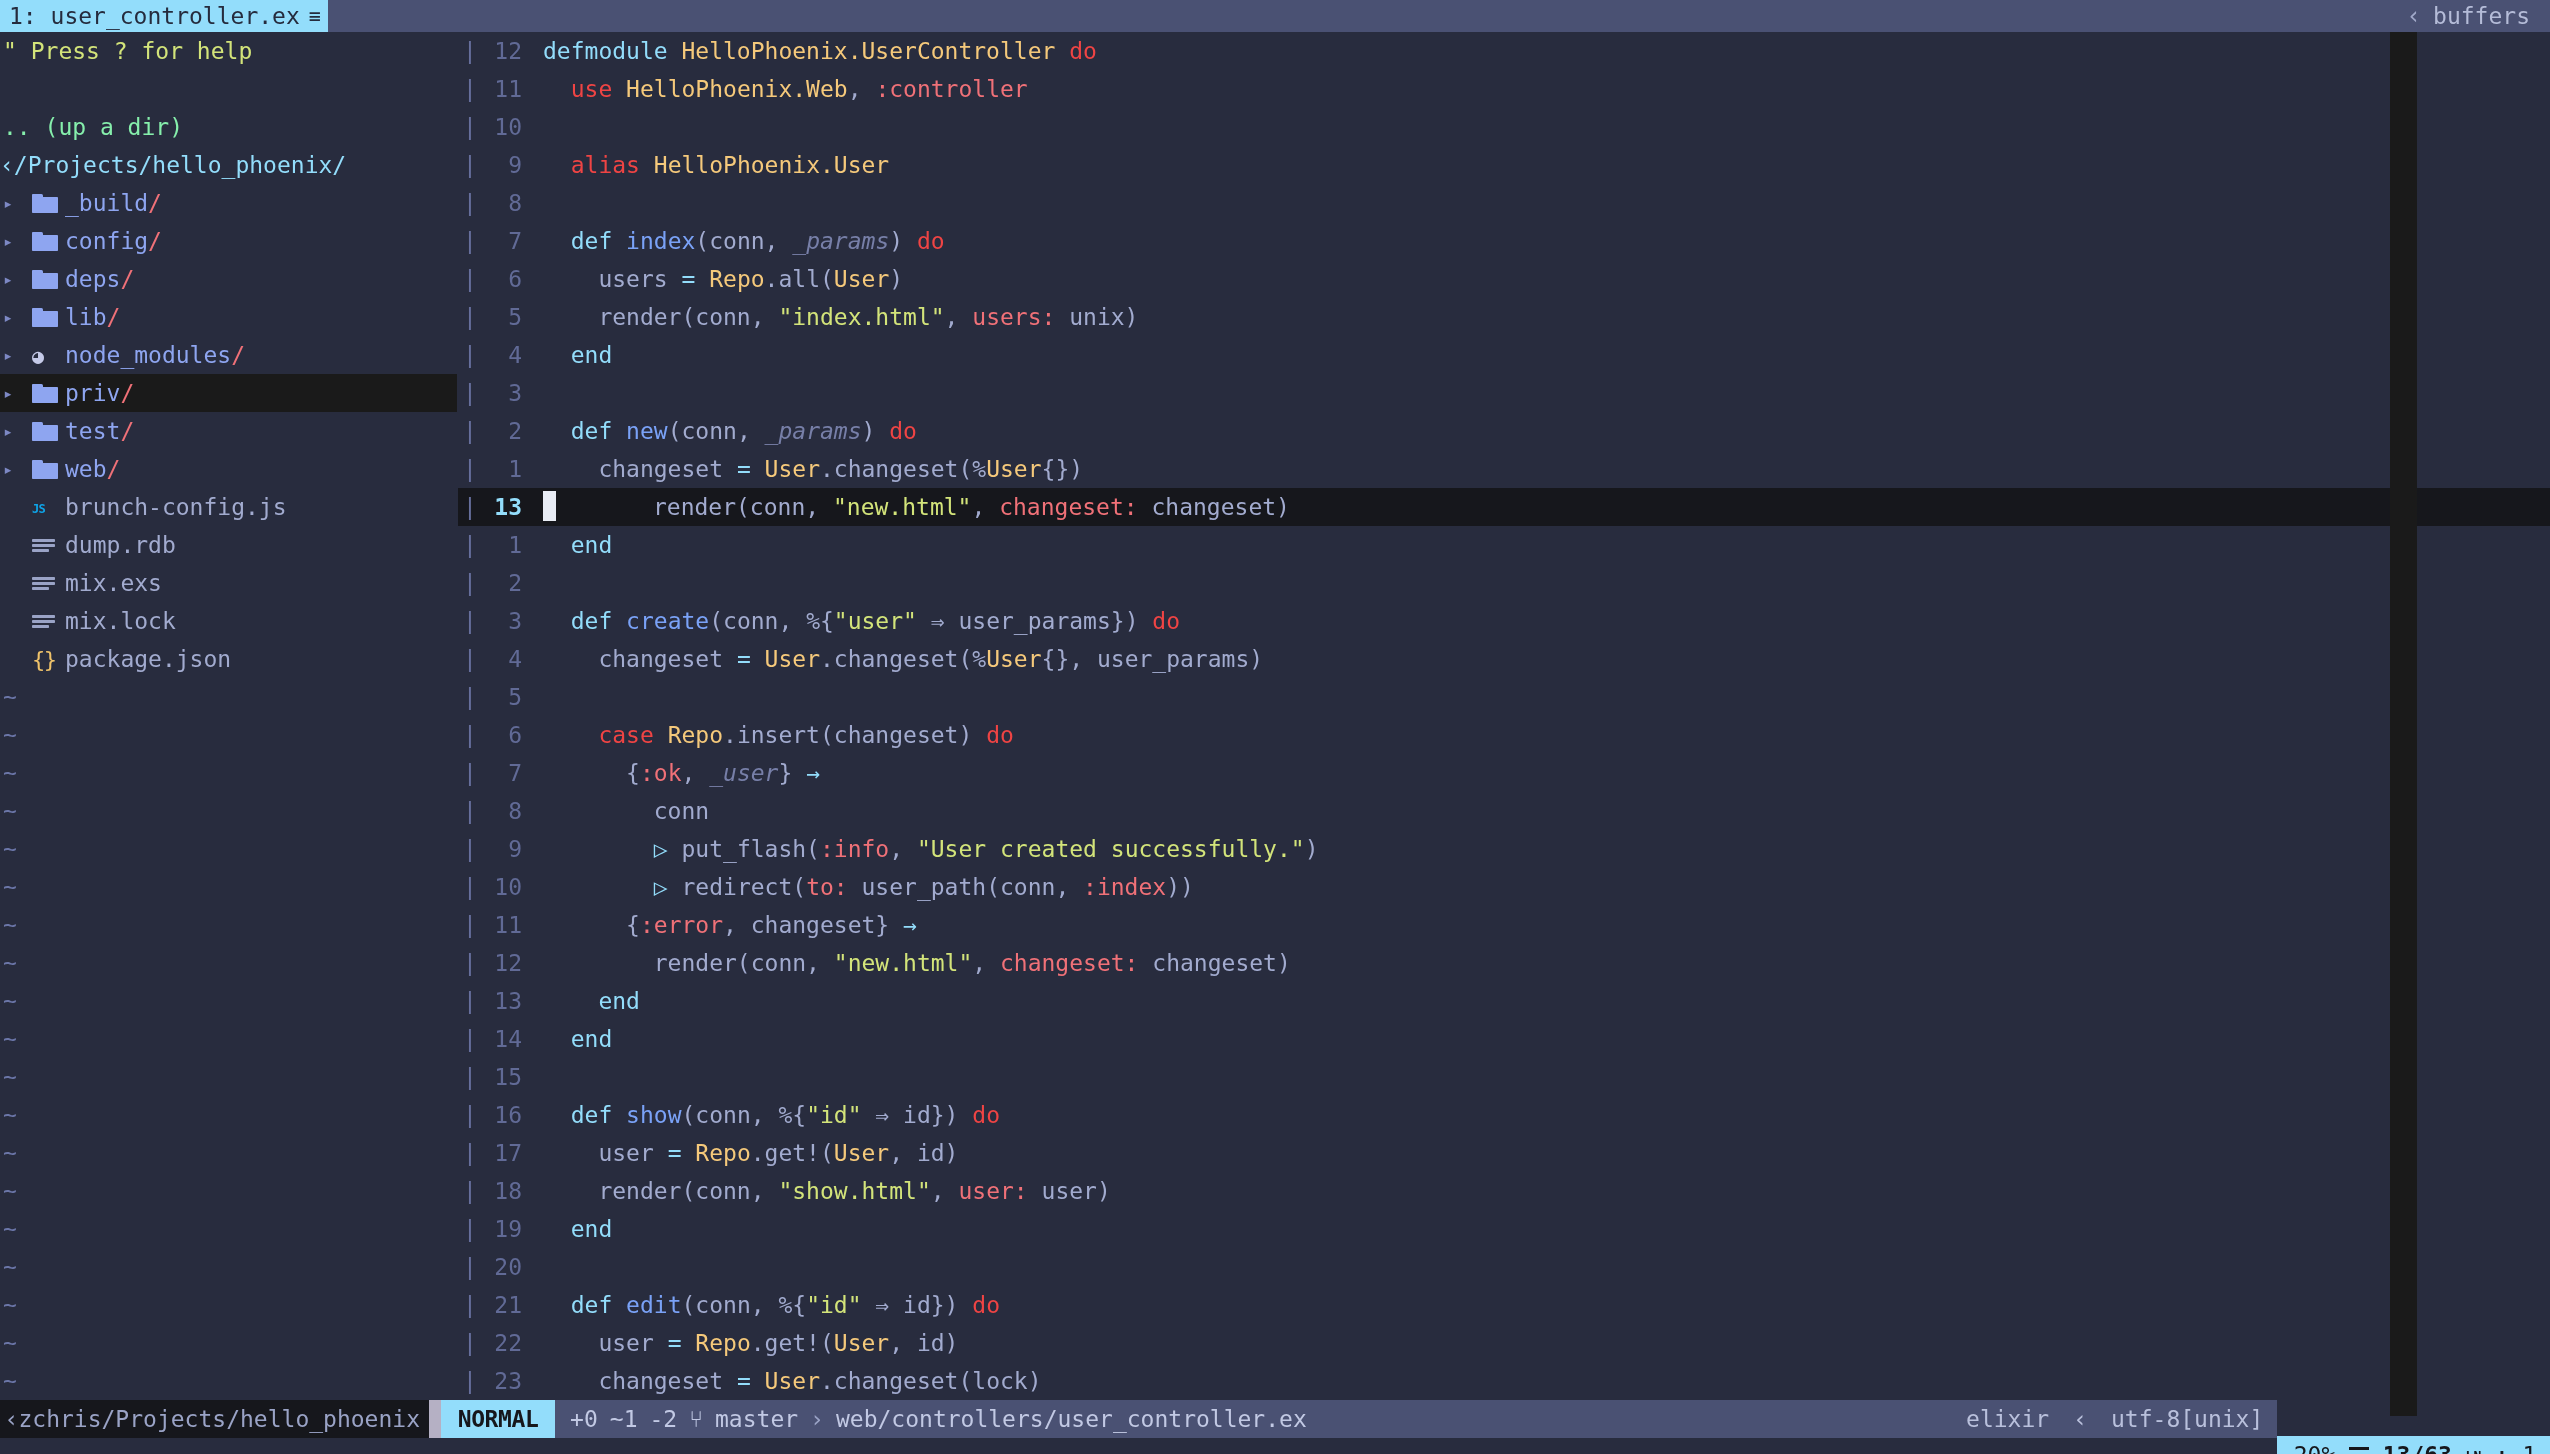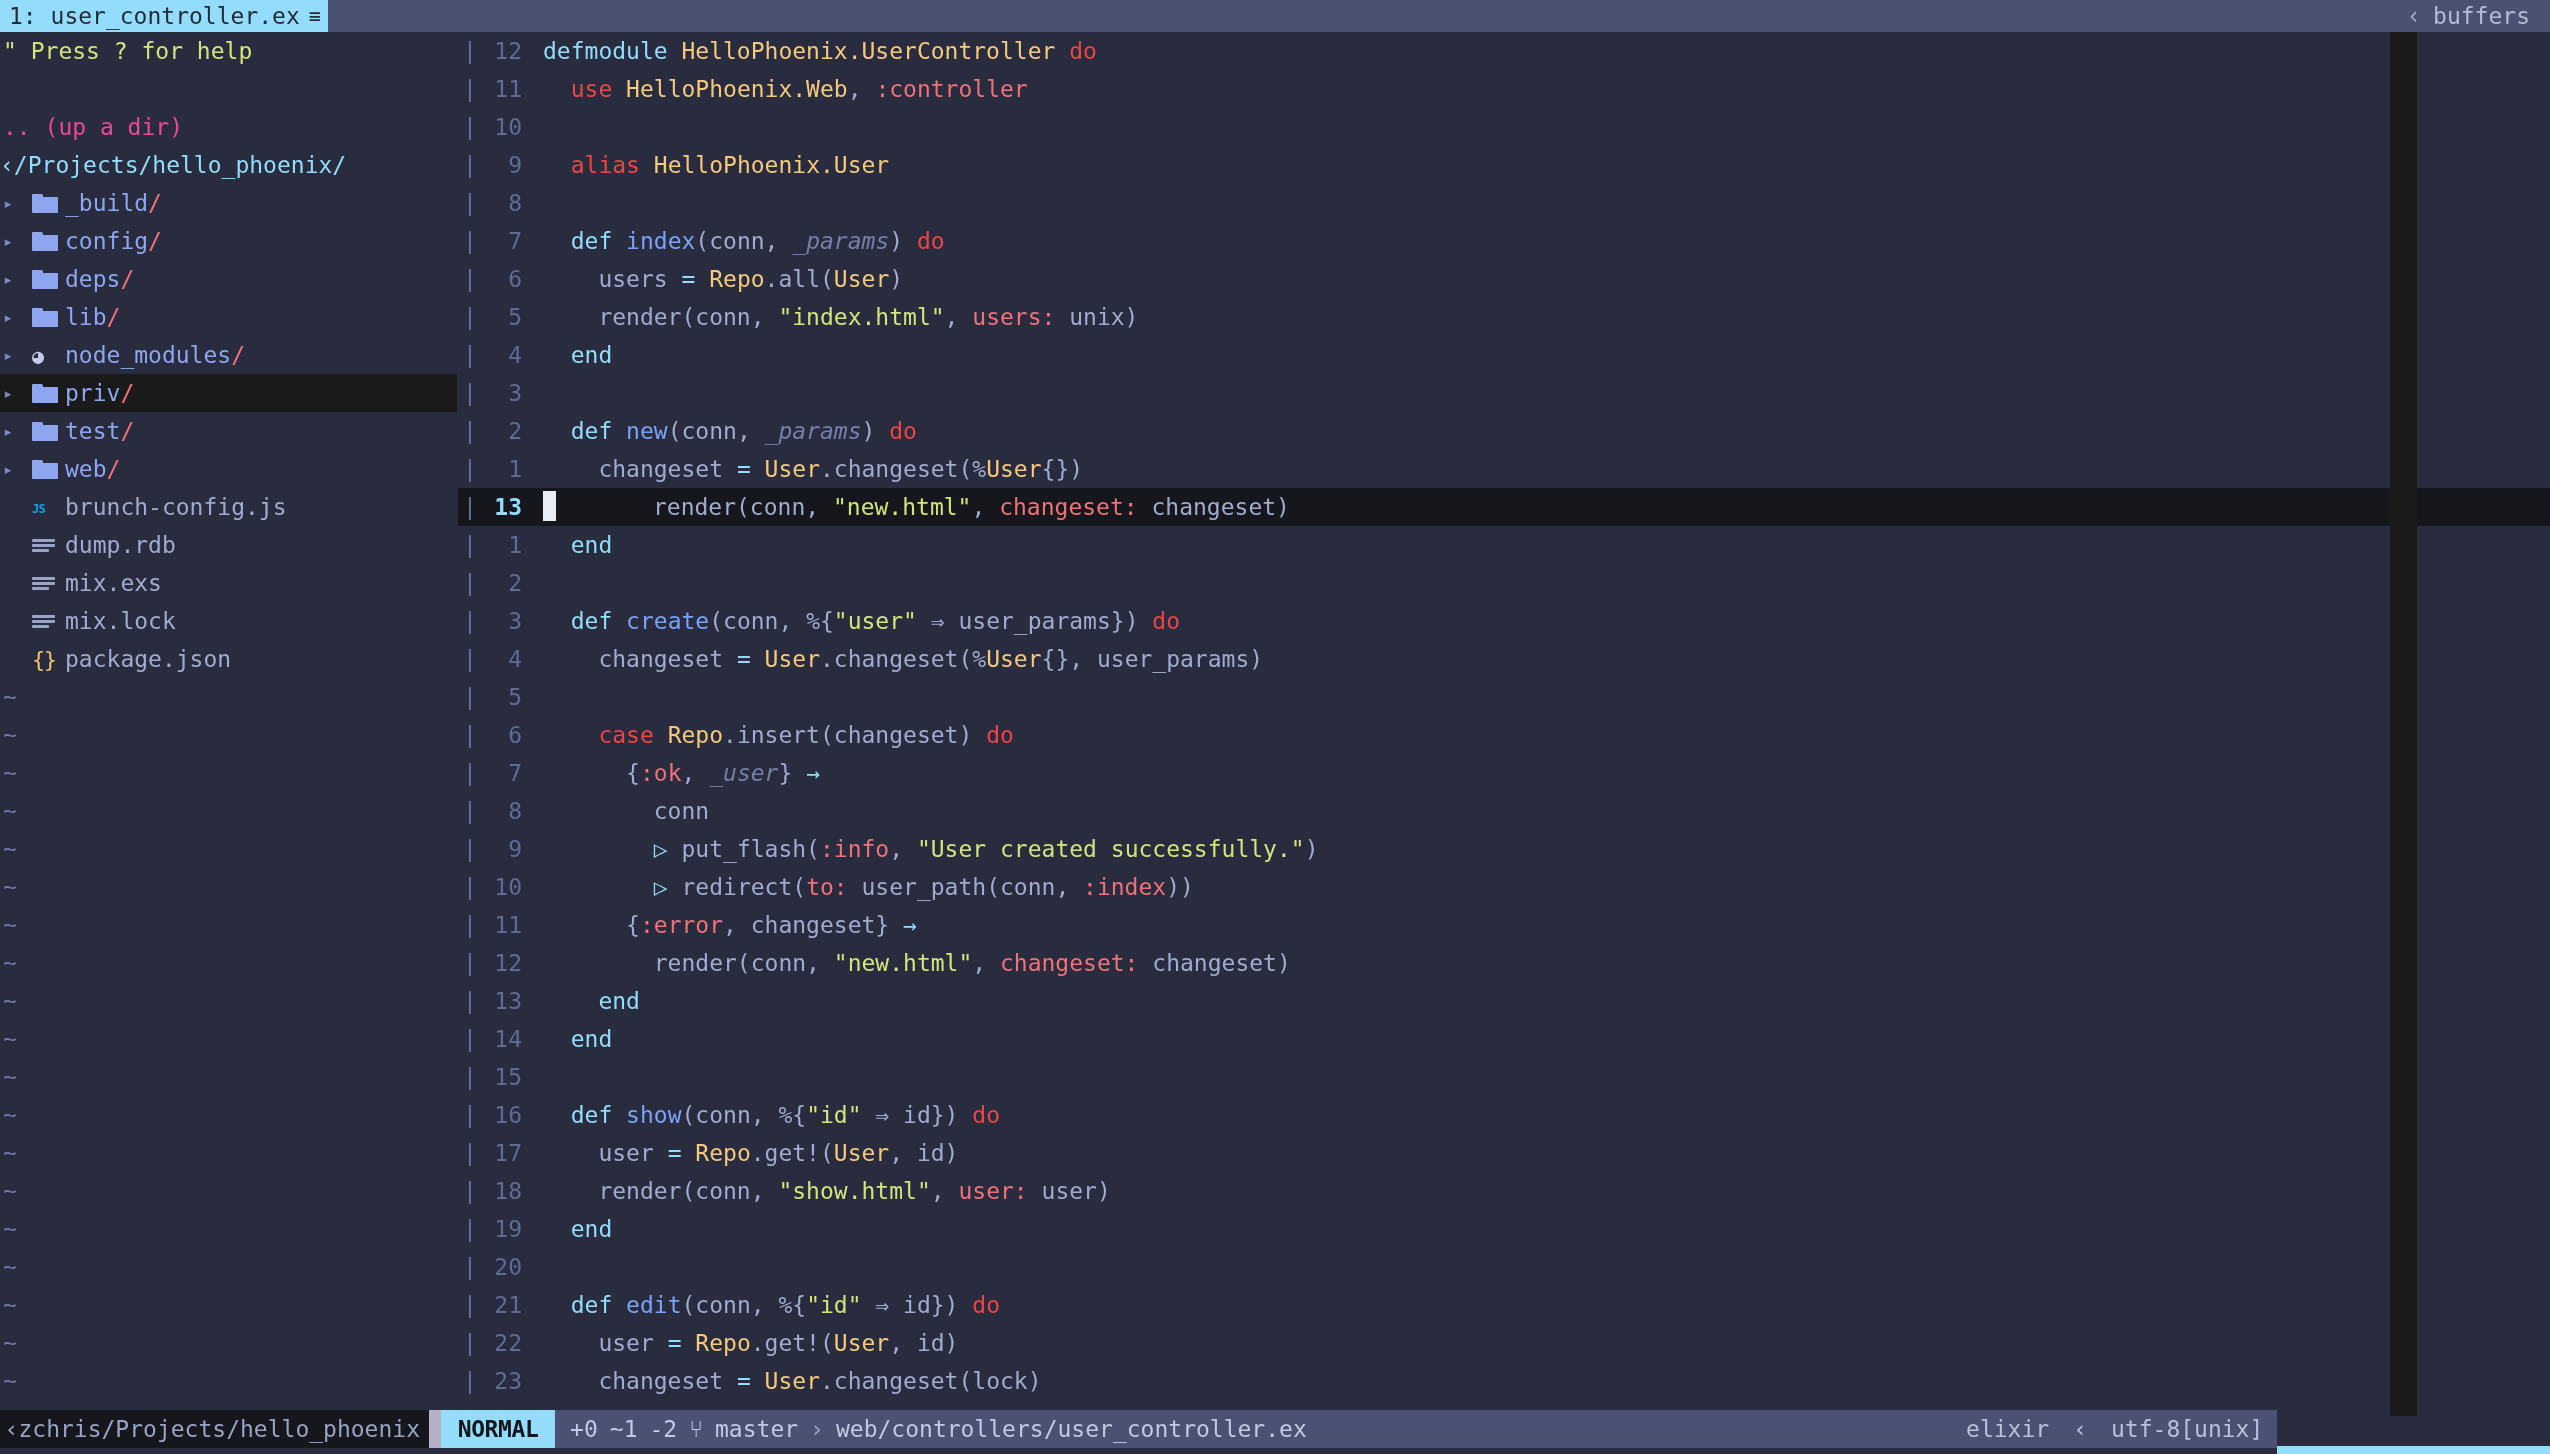--- a/index.html
+++ b/index.html
@@ -65,21 +65,21 @@
     height: 38px;
     line-height: 38px;
     white-space: pre;
     padding-left: 3px;
     display: flex; align-items: center;
     font-size: 23px;
   }
   .tree-line.cursor { background: #1a1a1a; }
   .help-line { color: #d3e47a; }
   .blank-line { height: 38px; }
-  .updir { color: #ec4899; padding-left: 3px; }
+  .updir { color: #86efac; padding-left: 3px; }
   .rootpath { color: #93ddfb; padding-left: 0px; }
   .arrow {
     display: inline-block;
     width: 29px;
     color: #7d88c4;
     font-size: 16.7px;
     text-align: left;
     flex: 0 0 29px;
   }
   .arrow.blank { color: transparent; }
@@ -198,21 +198,21 @@
   
   #colorcolumn {
     position: absolute; top: 0;
     left: 2390px; width: 27px; height: 1384px;
     background: #1a1a1a;
     pointer-events: none;
   }
 
   
   #statusline {
-    position: absolute; bottom: 6px; left: 0;
+    position: absolute; bottom: 16px; left: 0;
     width: 2550px; height: 38px;
     display: flex; align-items: stretch;
     font-size: 23px;
   }
   .sl-seg { display: flex; align-items: center; white-space: pre; height: 38px; }
   .sl-path {
     background: #16171c; color: #9aa3c6;
     padding: 0 9px 0 4.6px;
   }
   .sl-sep-a { background: #b5b0c4; width: 12px; }

